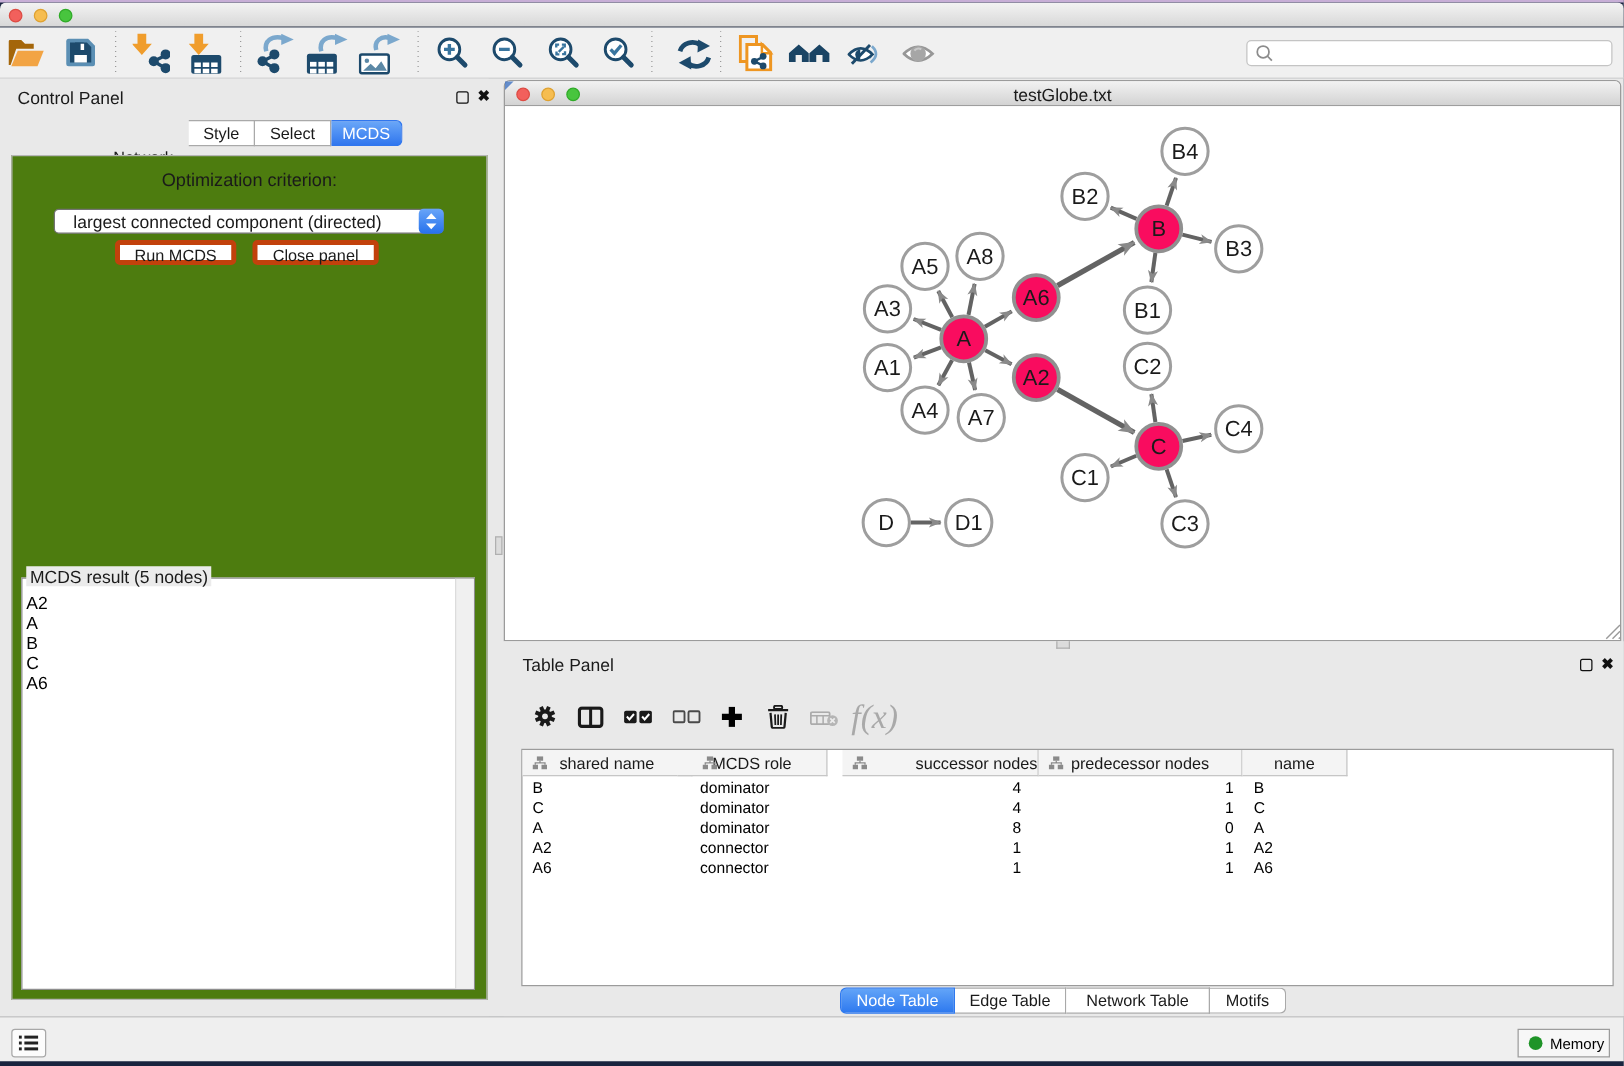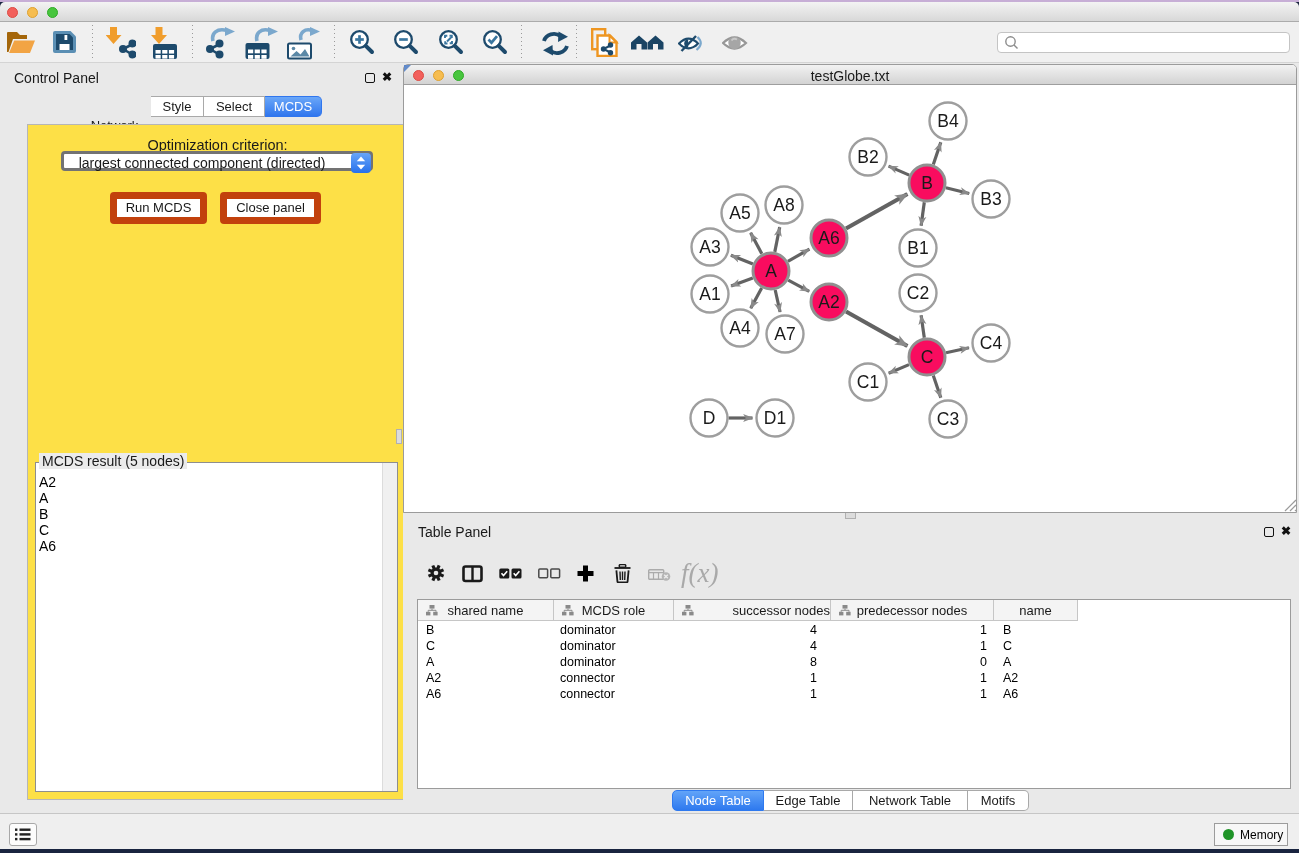--- a/index.html
+++ b/index.html
@@ -22,27 +22,27 @@
   
   #ctrlpanel { left:0; top:63px; width:391px; height:750px; background:#e9e9e9; }
   #ctrl-title { left:14px; top:7px; font-size:14px; color:#1a1a1a; }
   .winbtn-f { width:10px; height:10px; border:1.6px solid #111; border-radius:2px; }
   .winbtn-x { font-size:12px; font-weight:bold; color:#111; }
   #tabgroup { left:78px; top:33px; height:21px; display:flex; font-size:13px; }
   .tab { background:#fff; border:1px solid #a9a9a9; border-left:none; color:#1a1a1a;
     display:flex; align-items:center; justify-content:center; }
   .tab:first-child { border-left:1px solid #a9a9a9; border-radius:5px 0 0 5px; }
   .tab.sel { background:linear-gradient(#6aa7f8,#3076ee); color:#fff; border-color:#3076ee; border-radius:0 5px 5px 0; }
-  #ctrl-inner { left:9px; top:61px; width:381px; height:676px; background:#fde047; border:1px solid #b6b6b6;margin-left:18px; }
+  #ctrl-inner { left:9px; top:61px; width:381px; height:676px; background:#4d7c0f; border:1px solid #b6b6b6; }
   #optlabel { left:0; width:100%; top:12px; text-align:center; font-size:14.5px; color:#1a1a1a; }
-  #dropdown { left:33px; top:26px; width:312px; height:20px; background:#fff; border:3px solid #737373; border-radius:4px; }
+  #dropdown { left:33px; top:42px; width:312px; height:20px; background:#fff; border:1px solid #737373; border-radius:4px; }
   #dropdown .txt { position:absolute; left:0; top:1px; width:276px; text-align:center; font-size:14px; color:#1a1a1a; }
   #dropdown .step { position:absolute; right:-1px; top:-1px; width:20px; height:20px; border-radius:4px;
     background:linear-gradient(#68a5f8,#2671ec); }
-  .btn { position:absolute; height:32px; background:#fff; border:7px solid #c2410c; border-radius:4px;
+  .btn { position:absolute; height:20px; background:#fff; border:4px solid #c2410c; border-radius:4px;
     font-size:13px; color:#1a1a1a; text-align:center; padding-top:1px; }
   
   #mcdsbox { left:7px; top:337px; width:363px; height:330px; background:#fff; border:1px solid #8e8e8e; }
   #mcds-label { position:absolute; left:3px; top:-10px; background:#ebebeb; padding:0 3px; font-size:14px; color:#1a1a1a; }
   #mcds-scroll { position:absolute; right:0; top:0; width:15px; height:328px; background:#f0f0f0; border-left:1px solid #dcdcdc; }
   .mli { position:absolute; left:3px; font-size:14px; color:#000; }
   
   #netwin { left:403px; top:64px; width:894px; height:449px; background:#fff;
     border:1px solid #9b9b9b; border-radius:5px 5px 0 0; }
   #net-titlebar { position:absolute; left:0; top:0; width:892px; height:20px;
@@ -401,21 +401,21 @@
     <div class="abs" id="tp-table">
         <div class="th" style="left:0px;width:136px;">shared name</div>
         <svg style="position:absolute;left:8px;top:5px;" width="12" height="11">
           <g fill="#8a8a8a">
             <rect x="3.5" y="0" width="5" height="3.6"></rect>
             <rect x="0" y="6.8" width="4.4" height="3.6"></rect>
             <rect x="7.2" y="6.8" width="4.4" height="3.6"></rect>
           </g>
           <path d="M6,3.6 v1.7 M2.2,6.8 v-1.5 h7.8 v1.5" stroke="#8a8a8a" stroke-width="1" fill="none"></path>
         </svg>
-        <div class="th" style="left:136px;width:120px;">MCDS role</div>
+        <div class="th" style="left:124px;width:120px;">MCDS role</div>
         <svg style="position:absolute;left:144px;top:5px;" width="12" height="11">
           <g fill="#8a8a8a">
             <rect x="3.5" y="0" width="5" height="3.6"></rect>
             <rect x="0" y="6.8" width="4.4" height="3.6"></rect>
             <rect x="7.2" y="6.8" width="4.4" height="3.6"></rect>
           </g>
           <path d="M6,3.6 v1.7 M2.2,6.8 v-1.5 h7.8 v1.5" stroke="#8a8a8a" stroke-width="1" fill="none"></path>
         </svg>
         <div class="th" style="left:256px;width:157px;text-align:right;">successor nodes</div>
         <svg style="position:absolute;left:264px;top:5px;" width="12" height="11">

